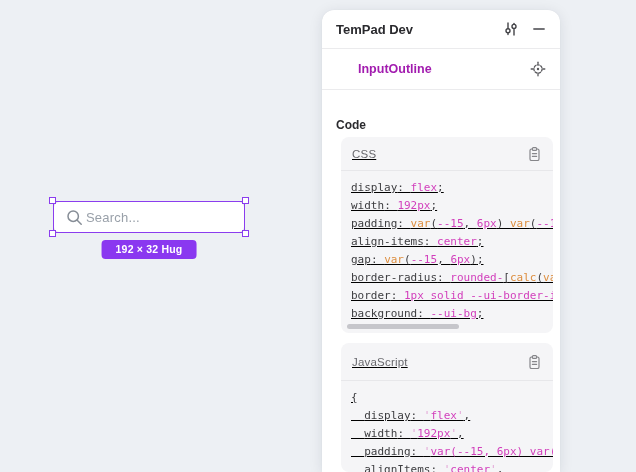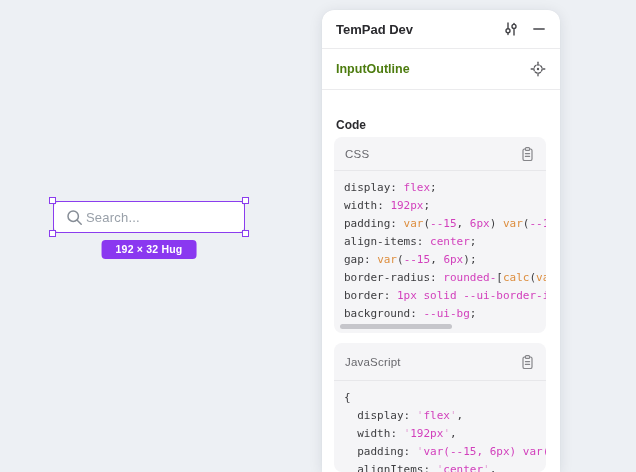--- a/index.html
+++ b/index.html
@@ -56,30 +56,30 @@
     padding:16px 14px; gap:13px;
     border-bottom:1px solid #ebebed;
   }
   .panel-title { flex:1; font-size:13px; font-weight:bold; color:#2a2a2e; }
   .icon-btn { display:flex; align-items:center; justify-content:center; cursor:pointer; }
 
   .component-row {
     height:41px; display:flex; align-items:center;
     padding:0 14px; border-bottom:1px solid #ebebed;
   }
-  .component-name { flex:1; font-size:12.5px; font-weight:bold; color:#4d7c0f; }
+  .component-name { flex:1; font-size:12.5px; font-weight:bold; color:#a21caf;margin-left:22px; }
 
   .section-label {
     position:absolute; left:14px; top:108px;
     font-size:12px; font-weight:bold; color:#2a2a2e;
   }
 
   .code-block {
-    position:absolute; left:12px; width:212px;
-    background:#f5f5f7; border-radius:8px; overflow:hidden;
+    position:absolute; left:19px; width:212px;
+    background:#f5f5f7; border-radius:8px; overflow:hidden;text-decoration:underline;
   }
   .code-block.css { top:127px; height:196px; }
   .code-block.js  { top:333px; height:129px; }
   .code-block-header {
     height:34px; display:flex; align-items:center;
     padding:0 11px; border-bottom:1px solid #e7e7ea;
   }
   .code-block.js .code-block-header { height:38px; }
   .code-lang { flex:1; font-size:11.5px; color:#68686d; letter-spacing:.2px; }
   .code-area {

